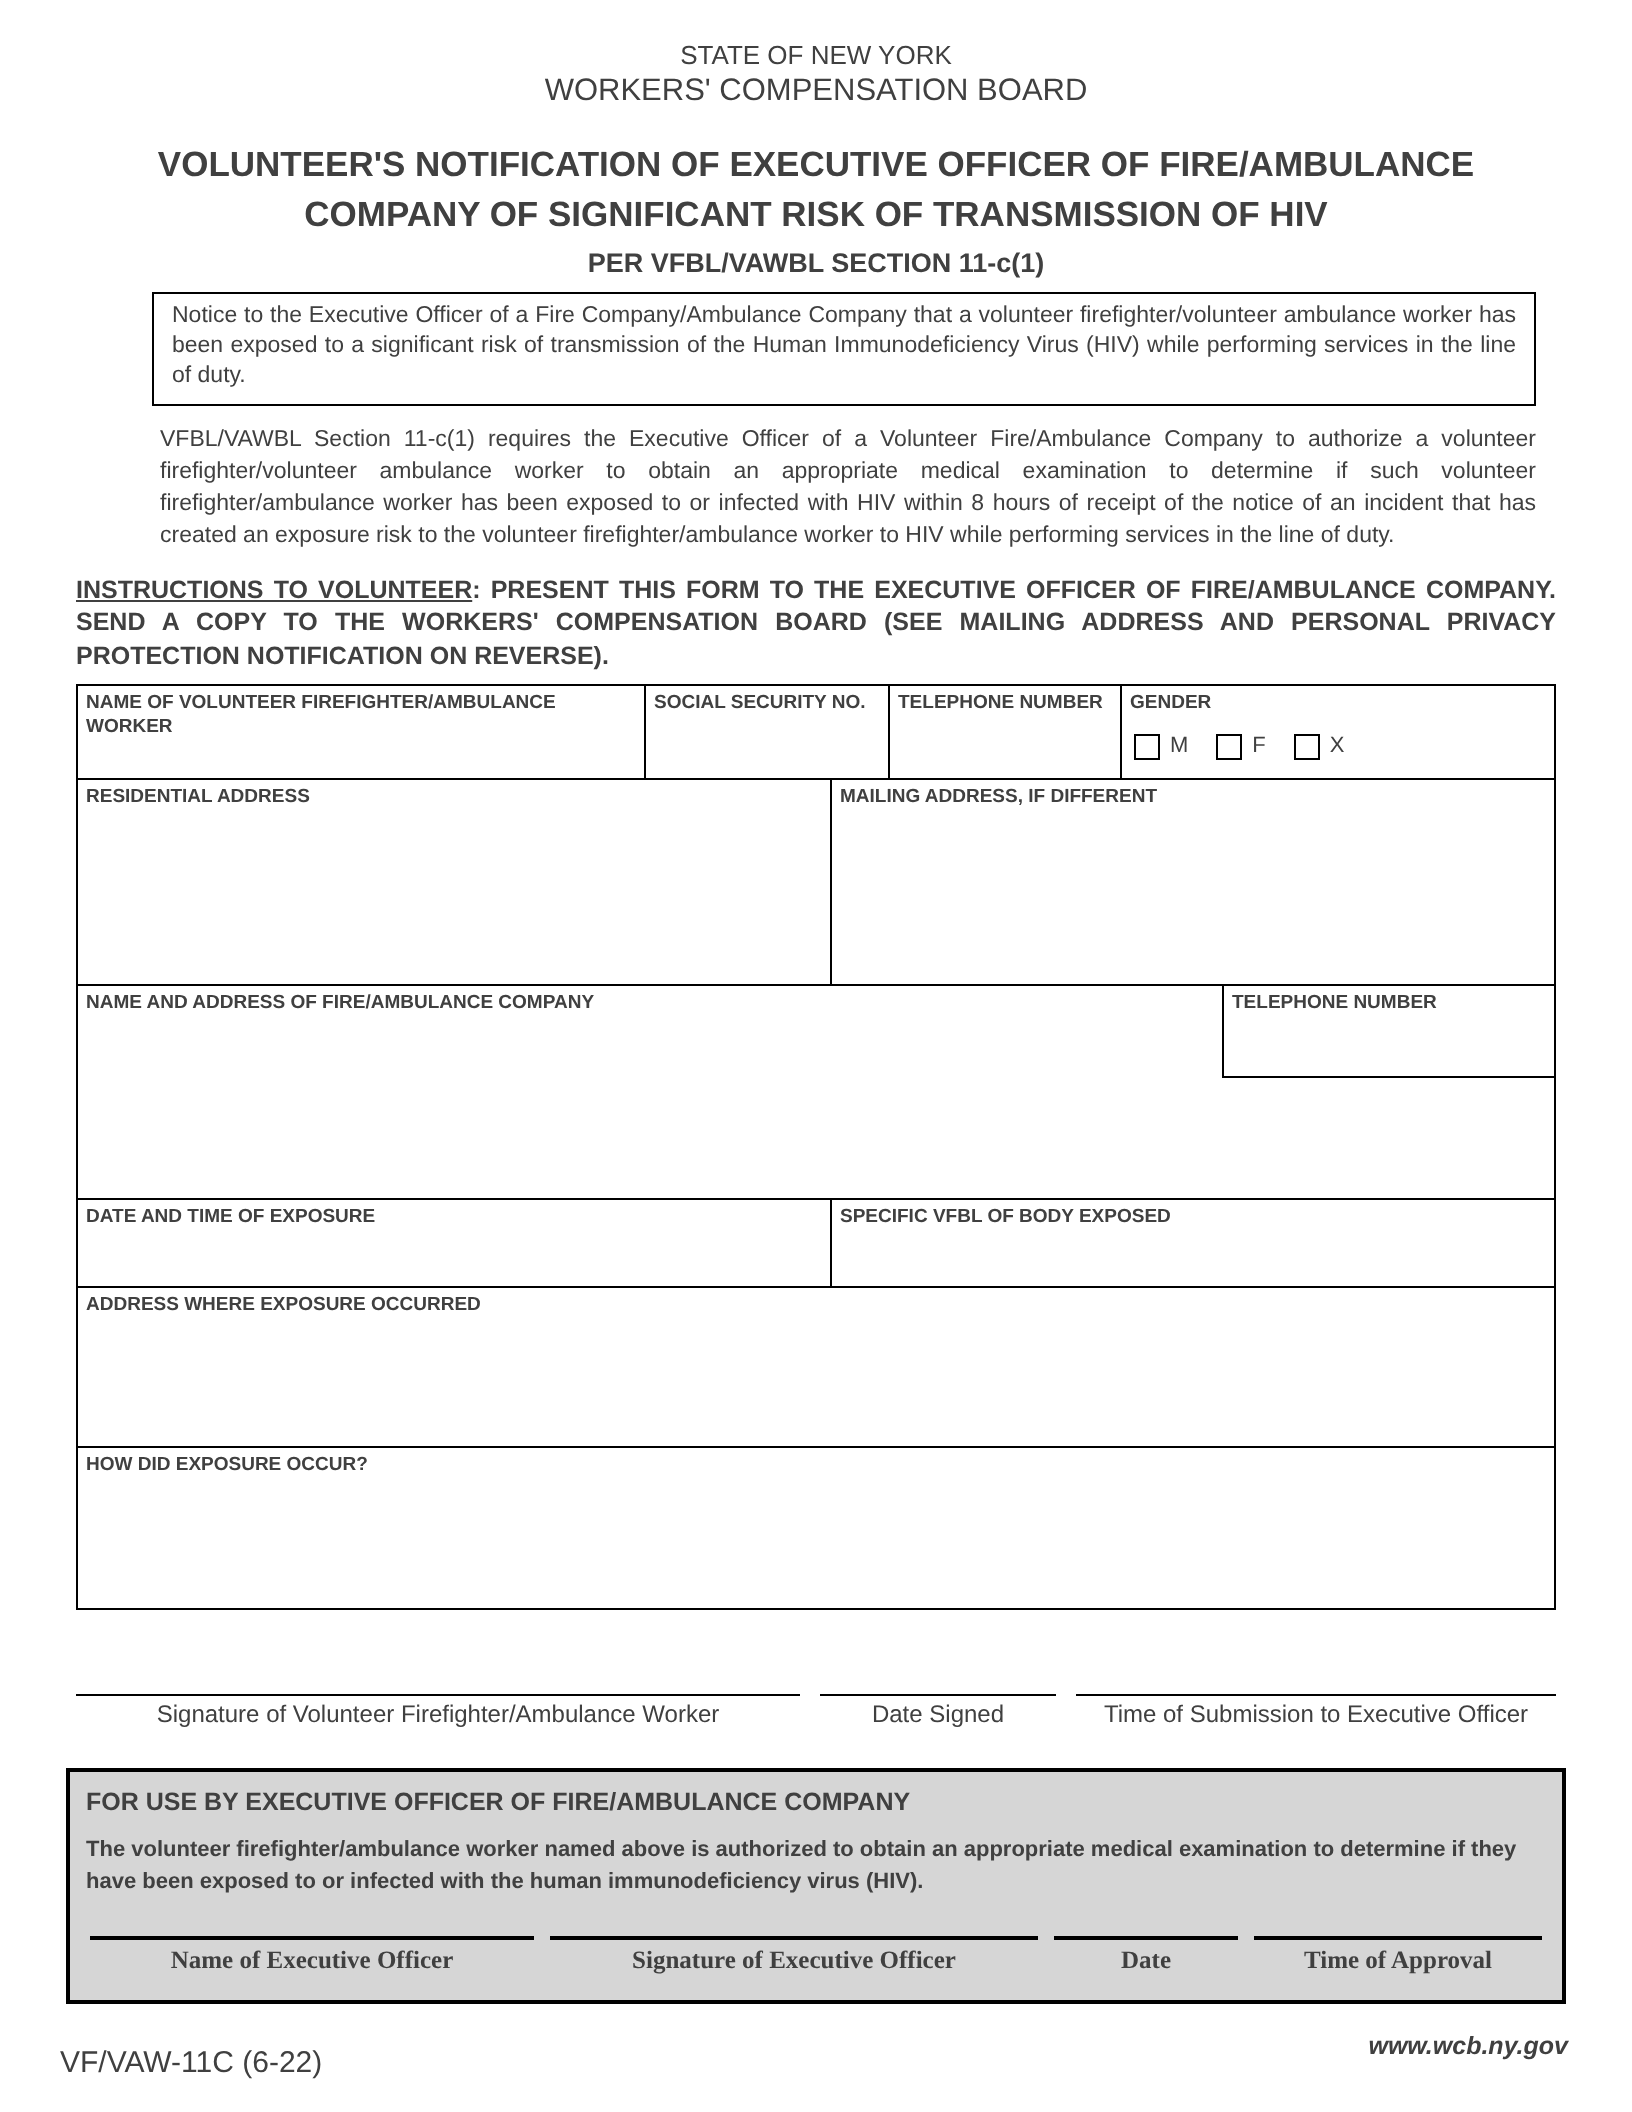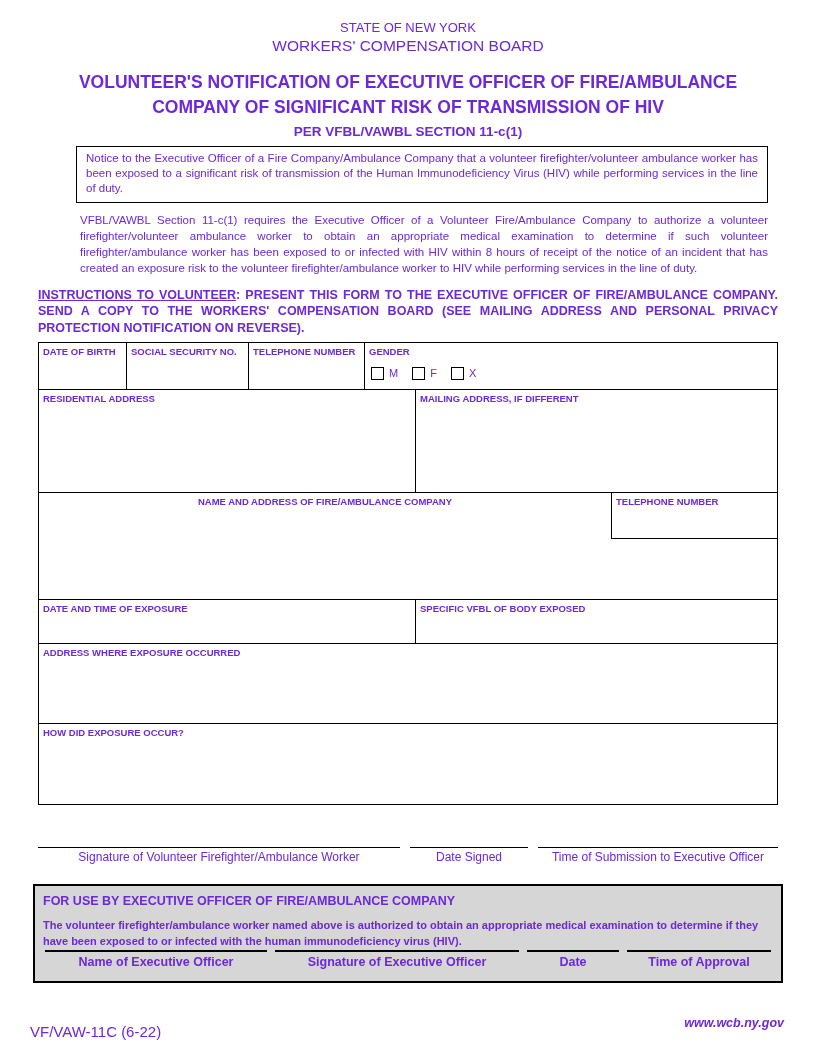--- a/index.html
+++ b/index.html
@@ -1,19 +1,19 @@
 <!DOCTYPE html>
 <html><head>
 <meta charset="utf-8">
 <style>
   * { box-sizing: border-box; }
   html,body { margin: 0; padding: 0; background: #9a9a9a; }
   .page {
     width: 816px; height: 1056px; margin: 0 auto; background: #ffffff;
-    position: relative; font-family: "Liberation Sans", sans-serif; color: #6d28d9;
+    position: relative; font-family: "Liberation Sans", sans-serif; color: #404040;
     overflow: hidden;
   }
   .content { padding: 20px 38px 0 38px; }
 
   .agency { text-align: center; }
   .agency-line1 { font-size: 13px; }
   .agency-line2 { font-size: 15.5px; margin-top: 2px; }
 
   .title { text-align: center; font-weight: bold; font-size: 17.5px; margin-top: 15px; line-height: 1.45; }
   .subtitle { text-align: center; font-weight: bold; font-size: 13.5px; margin-top: 3px; }
@@ -47,21 +47,21 @@
   .row5 { height: 80px; }
   .row6 { height: 80px; }
 
   .w-name { width: 284px; }
   .w-dob  { width: 88px; }
   .w-ssn  { width: 122px; }
   .w-tel  { width: 116px; }
   .w-gender { flex: 1; }
   .w-left2 { width: 377px; }
   .w-right2 { flex: 1; }
-  .w-company { flex: 1; border-right: none; text-align: center; }
+  .w-company { flex: 1; border-right: none; }
   .col-right3 { width: 166px; display: flex; flex-direction: column; }
   .phone-small { border-left: 1px solid #000; border-bottom: 1px solid #000; height: 46px; padding: 3px 4px; }
 
   .gender-opts { display: flex; gap: 14px; margin-top: 9px; margin-left: 2px; align-items: center; }
   .opt { display: inline-flex; align-items: center; gap: 5px; font-size: 11px; }
   .cb { width: 13px; height: 13px; border: 1.2px solid #000; display: inline-block; background: #fff; }
 
   
   .sig-row { display: flex; margin-top: 42px; gap: 10px; }
   .sig-item { text-align: center; }
@@ -71,21 +71,21 @@
   .sig-w2 { width: 118px; }
   .sig-w3 { width: 240px; }
 
   
   .exec-box {
     margin: 20px -5px 0 -5px; border: 2px solid #000; background: #d6d6d6;
     padding: 8px 8px 12px 8px;
   }
   .exec-title { text-align: left; font-weight: bold; font-size: 12.5px; }
   .exec-body { font-weight: bold; font-size: 11px; line-height: 1.45; margin-top: 10px; }
-  .exec-sig-row { display: flex; justify-content: space-between; padding: 0 2px; }
+  .exec-sig-row { display: flex; justify-content: space-between; margin-top: 18px; padding: 0 2px; font-family: Liberation Serif, serif; }
   .exec-sig-item { text-align: center; }
   .exec-sig-line { border-top: 2px solid #000; height: 0; margin-bottom: 3px; }
   .exec-sig-label { font-size: 12.5px; font-weight: bold; }
   .ew1 { width: 222px; }
   .ew2 { width: 244px; }
   .ew3 { width: 92px; }
   .ew4 { width: 144px; }
 
   
   .footer-left { position: absolute; left: 30px; bottom: 16px; font-size: 15px; }
@@ -110,22 +110,22 @@
 
     <div class="notice-box">Notice to the Executive Officer of a Fire Company/Ambulance Company that a volunteer firefighter/volunteer ambulance worker has been exposed to a significant risk of transmission of the Human Immunodeficiency Virus (HIV) while performing services in the line of duty.</div>
 
     <p class="intro">VFBL/VAWBL Section 11-c(1) requires the Executive Officer of a Volunteer Fire/Ambulance Company to authorize a volunteer firefighter/volunteer ambulance worker to obtain an appropriate medical examination to determine if such volunteer firefighter/ambulance worker has been exposed to or infected with HIV within 8 hours of receipt of the notice of an incident that has created an exposure risk to the volunteer firefighter/ambulance worker to HIV while performing services in the line of duty.</p>
 
     <p class="instructions"><span class="u">INSTRUCTIONS TO VOLUNTEER</span><span>: PRESENT THIS FORM TO THE EXECUTIVE OFFICER OF FIRE/AMBULANCE COMPANY. SEND A COPY TO THE WORKERS' COMPENSATION BOARD (SEE MAILING ADDRESS AND PERSONAL PRIVACY PROTECTION NOTIFICATION ON REVERSE).</span></p>
 
     <div class="form-table">
 
       <div class="trow row1">
-        <div class="tcell w-dob">
-          <span class="tlabel">DATE OF BIRTH</span>
+        <div class="tcell w-name">
+          <span class="tlabel">NAME OF VOLUNTEER FIREFIGHTER/AMBULANCE WORKER</span>
         </div>
         <div class="tcell w-ssn">
           <span class="tlabel">SOCIAL SECURITY NO.</span>
         </div>
         <div class="tcell w-tel">
           <span class="tlabel">TELEPHONE NUMBER</span>
         </div>
         <div class="tcell w-gender">
           <span class="tlabel">GENDER</span>
           <div class="gender-opts">

